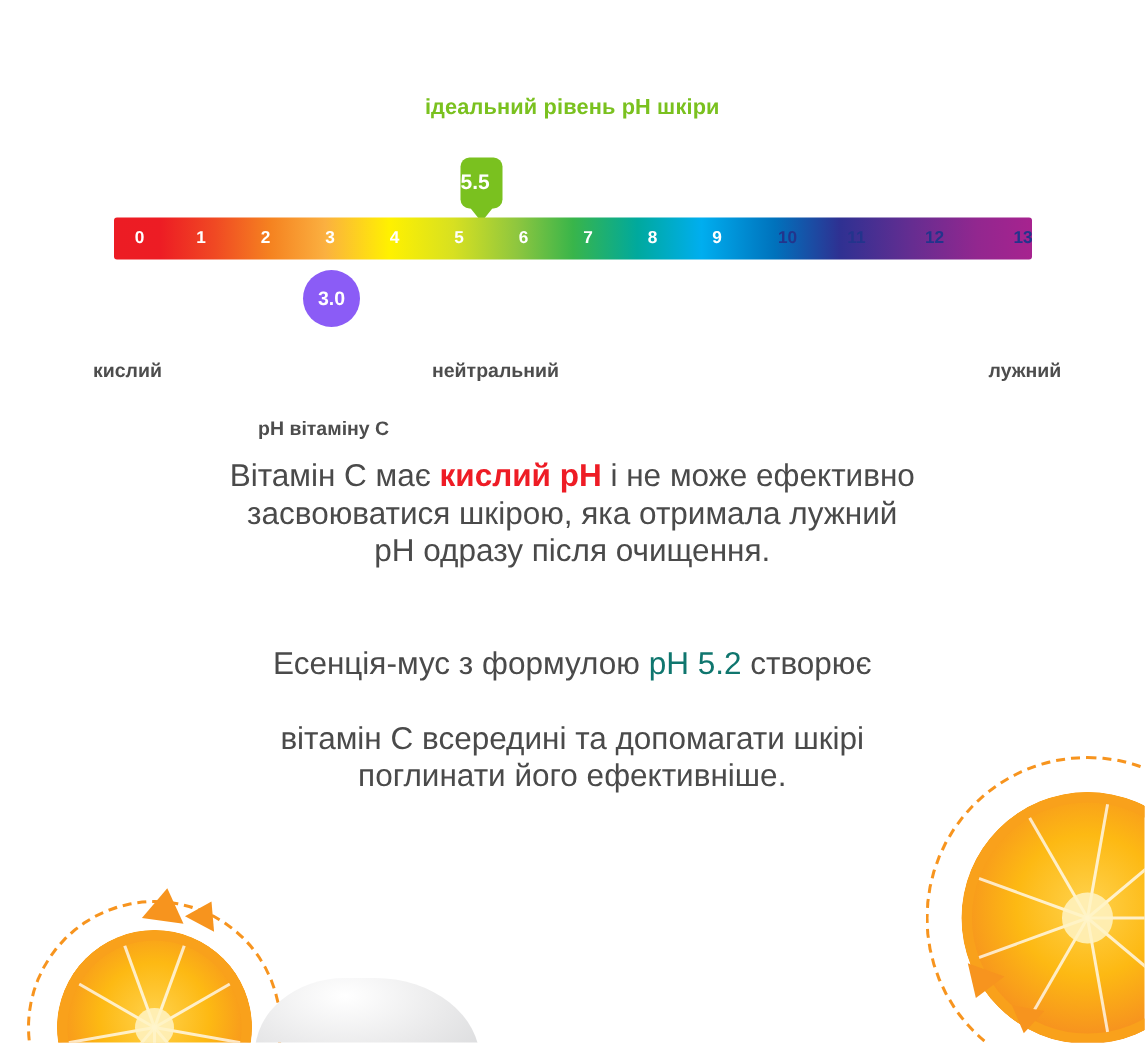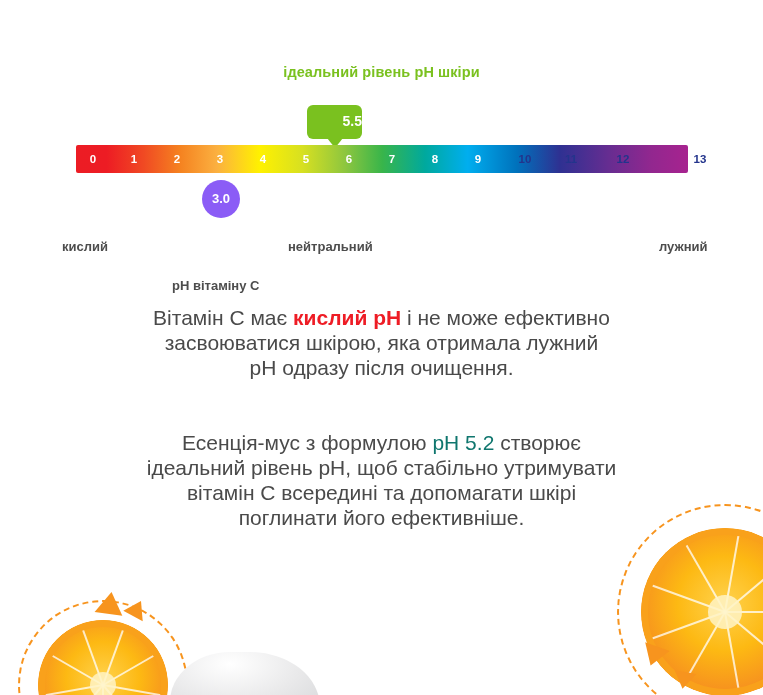--- a/index.html
+++ b/index.html
@@ -70,28 +70,28 @@
     width: 24px;
     margin-left: -12px;
   }
   .tick.dark { color: #23348c; }
 
   
   .bubble-green {
     position: absolute;
     left: 307px;
     top: 105px;
-    width: 55px;
+    width: 28px;
     height: 34px;
     background: #7ac11f;
     border-radius: 6px 6px 6px 6px;
     color: #fff;
     font-size: 14px;
     font-weight: bold;
-    text-align: right;
+    text-align: left;
     line-height: 33px;
   }
   .bubble-green::after {
     content: "";
     position: absolute;
     left: 50%;
     margin-left: -8px;
     bottom: -9px;
     width: 0; height: 0;
     border-left: 8px solid transparent;
@@ -225,41 +225,41 @@
   <div class="tick" style="left:144px">3</div>
   <div class="tick" style="left:187px">4</div>
   <div class="tick" style="left:230px">5</div>
   <div class="tick" style="left:273px">6</div>
   <div class="tick" style="left:316px">7</div>
   <div class="tick" style="left:359px">8</div>
   <div class="tick" style="left:402px">9</div>
   <div class="tick dark" style="left:449px">10</div>
   <div class="tick dark" style="left:495px">11</div>
   <div class="tick dark" style="left:547px">12</div>
-  <div class="tick dark" style="left:624px">13</div>
+  <div class="tick dark" style="left:606px">13</div>
 </div>
 
 <div class="bubble-orange">
   <span>3.0</span>
 </div>
 
 <div class="cap cap-acid">кислий</div>
 <div class="cap cap-neut">нейтральний</div>
 <div class="cap cap-alk">лужний</div>
 <div class="cap cap-vitc">pH вітаміну C</div>
 
 <div class="para para-1">
   <span>Вітамін C має </span><span class="hl-red">кислий pH</span><span> і не може ефективно</span><br>
   <span>засвоюватися шкірою, яка отримала лужний</span><br>
   <span>pH одразу після очищення.</span>
 </div>
 
 <div class="para para-2">
   <span>Есенція-мус з формулою </span><span class="hl-green">pH 5.2</span><span> створює</span><br>
-  <span>ідеальний рівень pH, щоб стабільно утримувати</span><br>
+  <br>
   <span>вітамін C всередині та допомагати шкірі</span><br>
   <span>поглинати його ефективніше.</span>
 </div>
 
 <div class="dashring dash-right"></div>
 <div class="orange orange-right">
   <div class="rind"></div>
   <div class="seg" style="transform:rotate(0deg)"></div>
   <div class="seg" style="transform:rotate(40deg)"></div>
   <div class="seg" style="transform:rotate(80deg)"></div>

